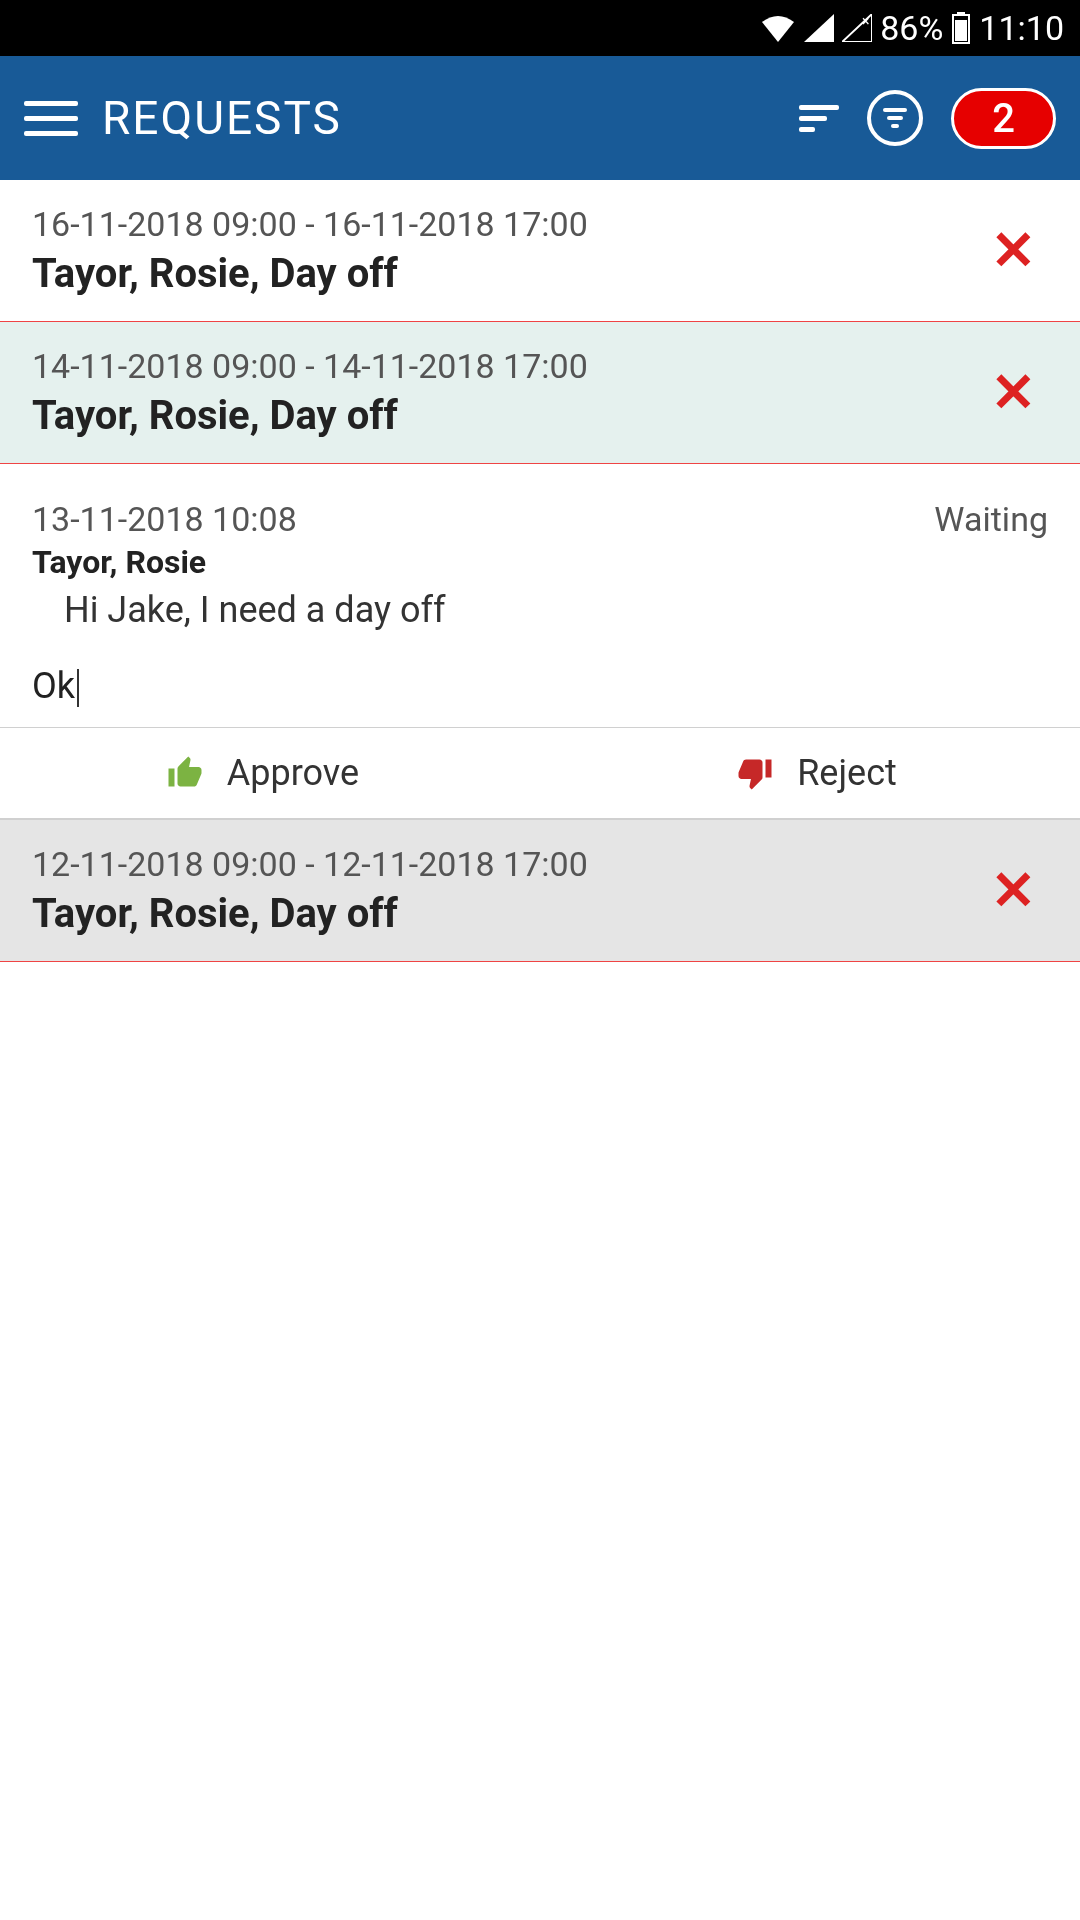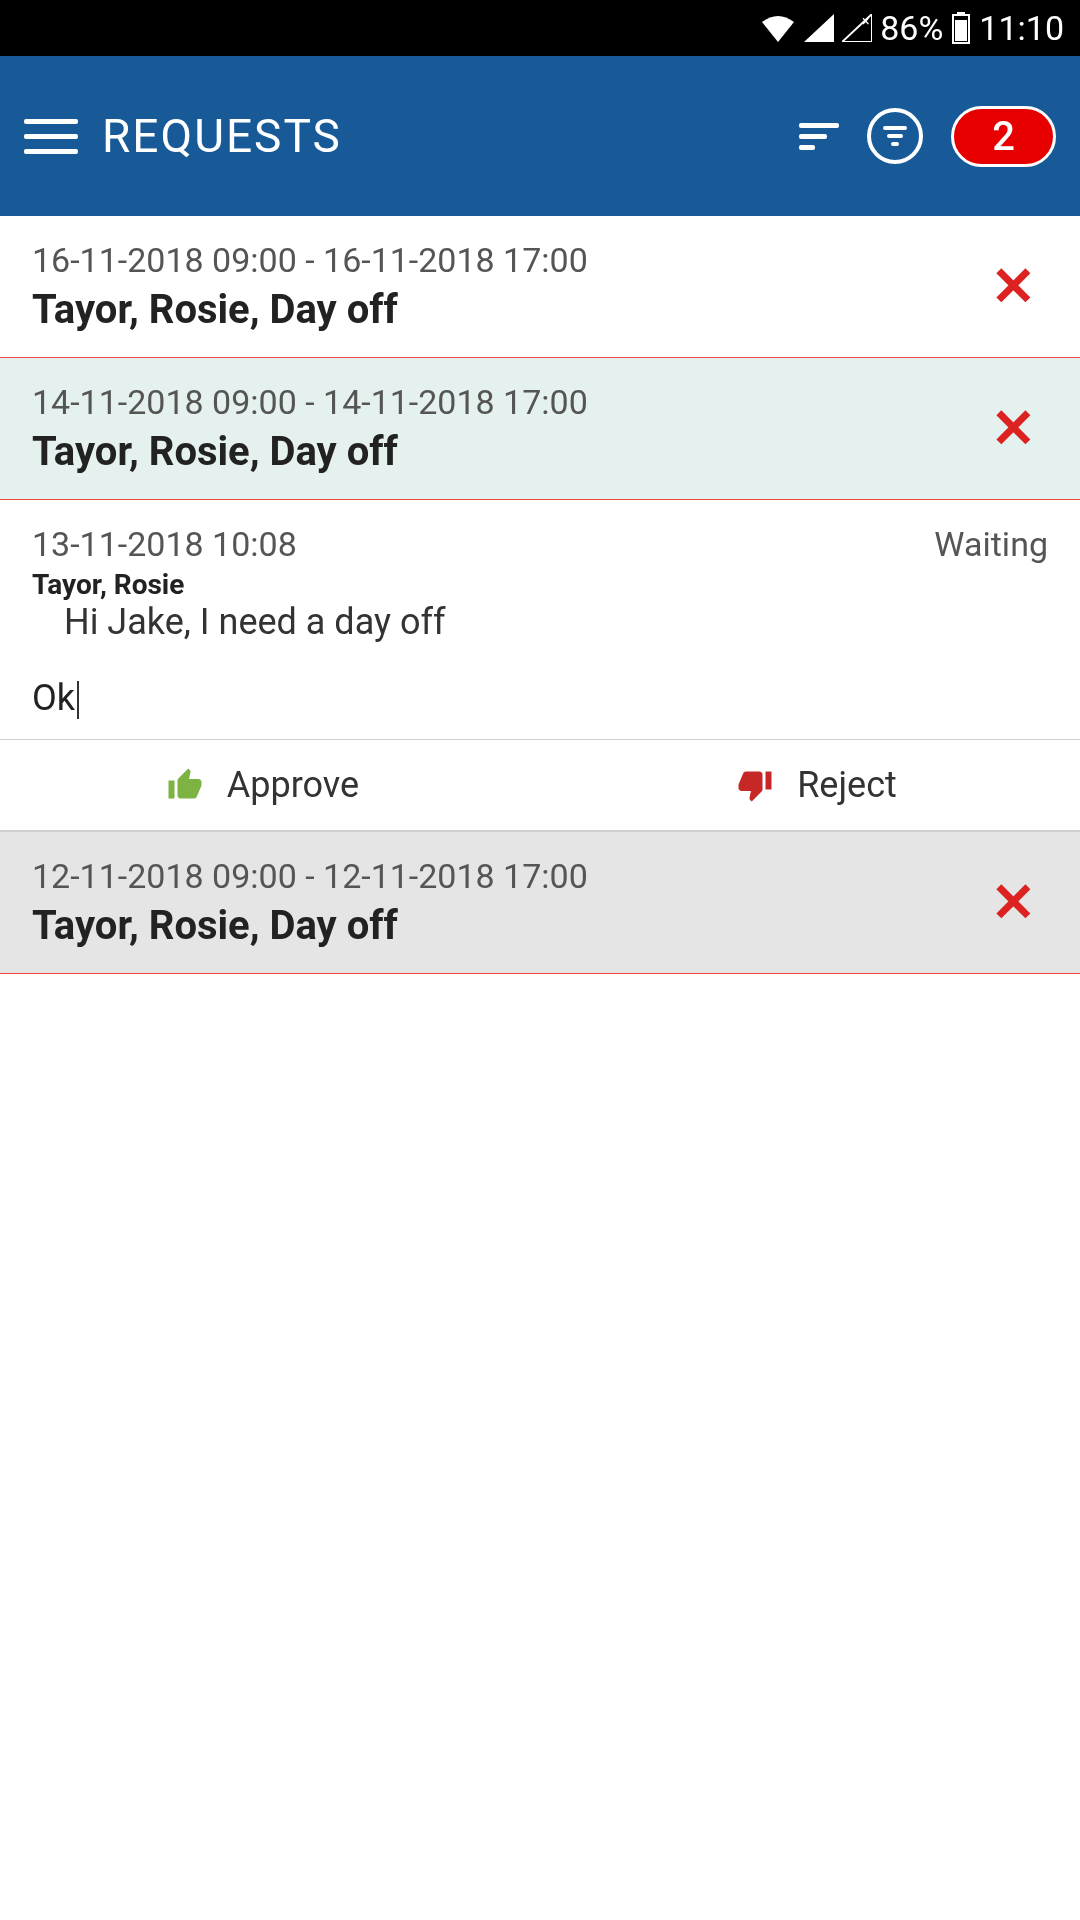--- a/index.html
+++ b/index.html
@@ -24,21 +24,21 @@
       padding: 0 16px;
       font-size: 34px;
       gap: 12px;
     }
     .status-icons {
       display: flex;
       align-items: center;
       gap: 8px;
     }
     .app-bar {
-      height: 160px;
+      height: 124px;
       background: #185a97;
       display: flex;
       align-items: center;
       padding: 0 24px;
       gap: 24px;
     }
     .hamburger {
       display: flex;
       flex-direction: column;
       gap: 10px;
@@ -133,42 +133,42 @@
     }
     .close-x {
       color: #d22;
       font-size: 54px;
       font-weight: 700;
       line-height: 1;
       cursor: pointer;
       padding: 0 12px;
     }
     .expanded-item {
-      padding: 24px 32px 20px;
+      padding: 35px 32px 20px;
       border-bottom: 1px solid #d0d0d0;
       background: #fff;
     }
     .expanded-header {
       display: flex;
       justify-content: space-between;
       margin-bottom: 4px;
     }
     .expanded-date {
       color: #555;
       font-size: 34px;
     }
     .expanded-status {
       color: #555;
       font-size: 34px;
     }
     .expanded-name {
       color: #222;
-      font-size: 28px;
+      font-size: 32px;
       font-weight: 700;
-      margin-bottom: 0;
+      margin-bottom: 8px;
     }
     .expanded-message {
       color: #333;
       font-size: 36px;
       margin-bottom: 34px;
       margin-left: 32px;
     }
     .reply-text {
       color: #222;
       font-size: 36px;

